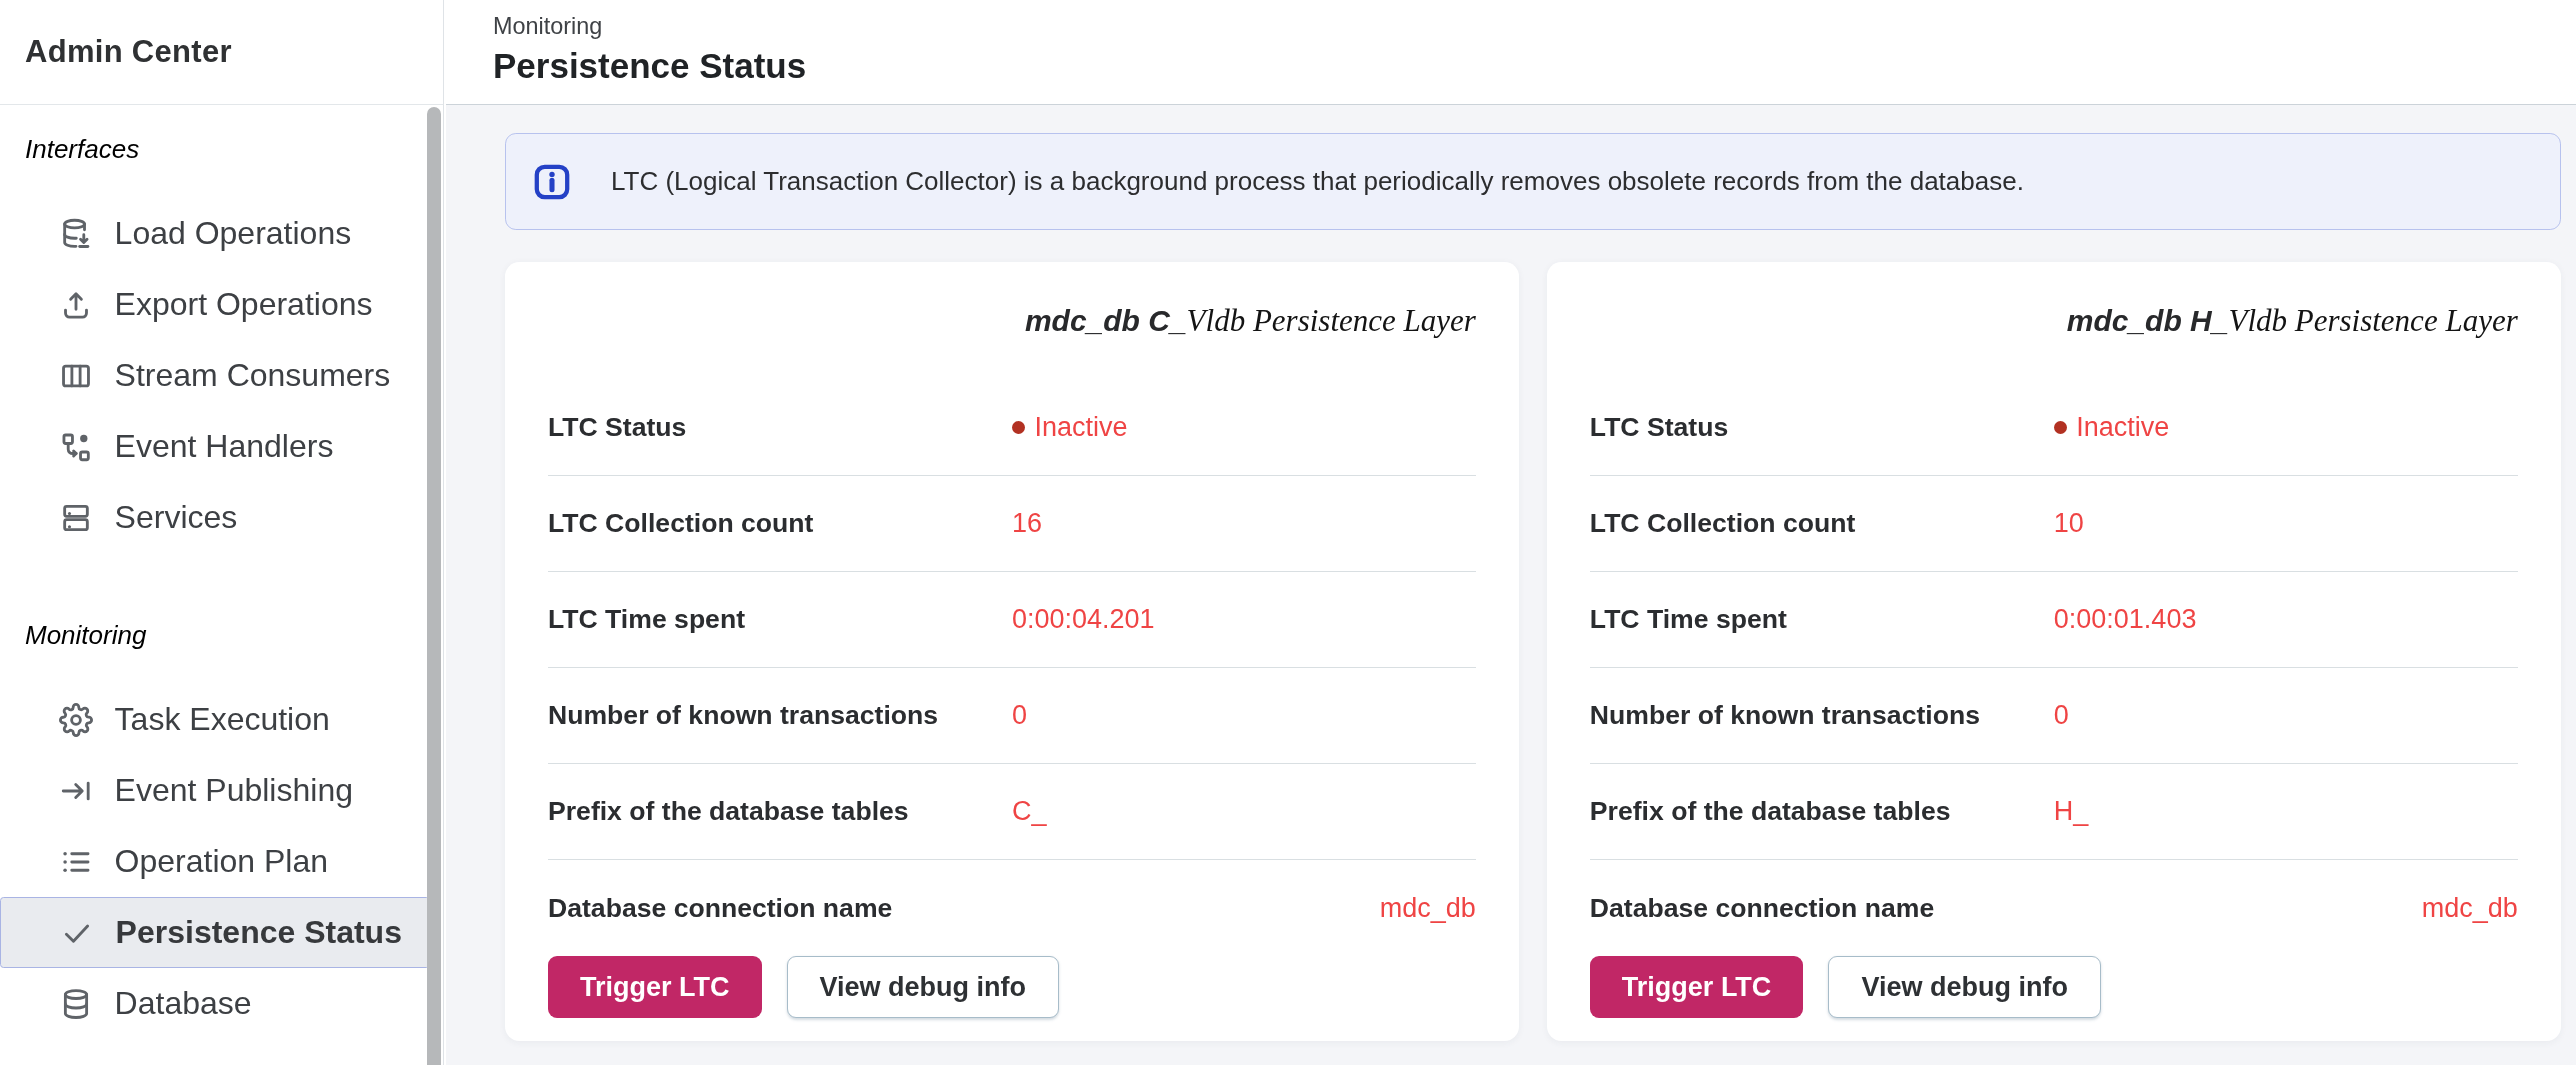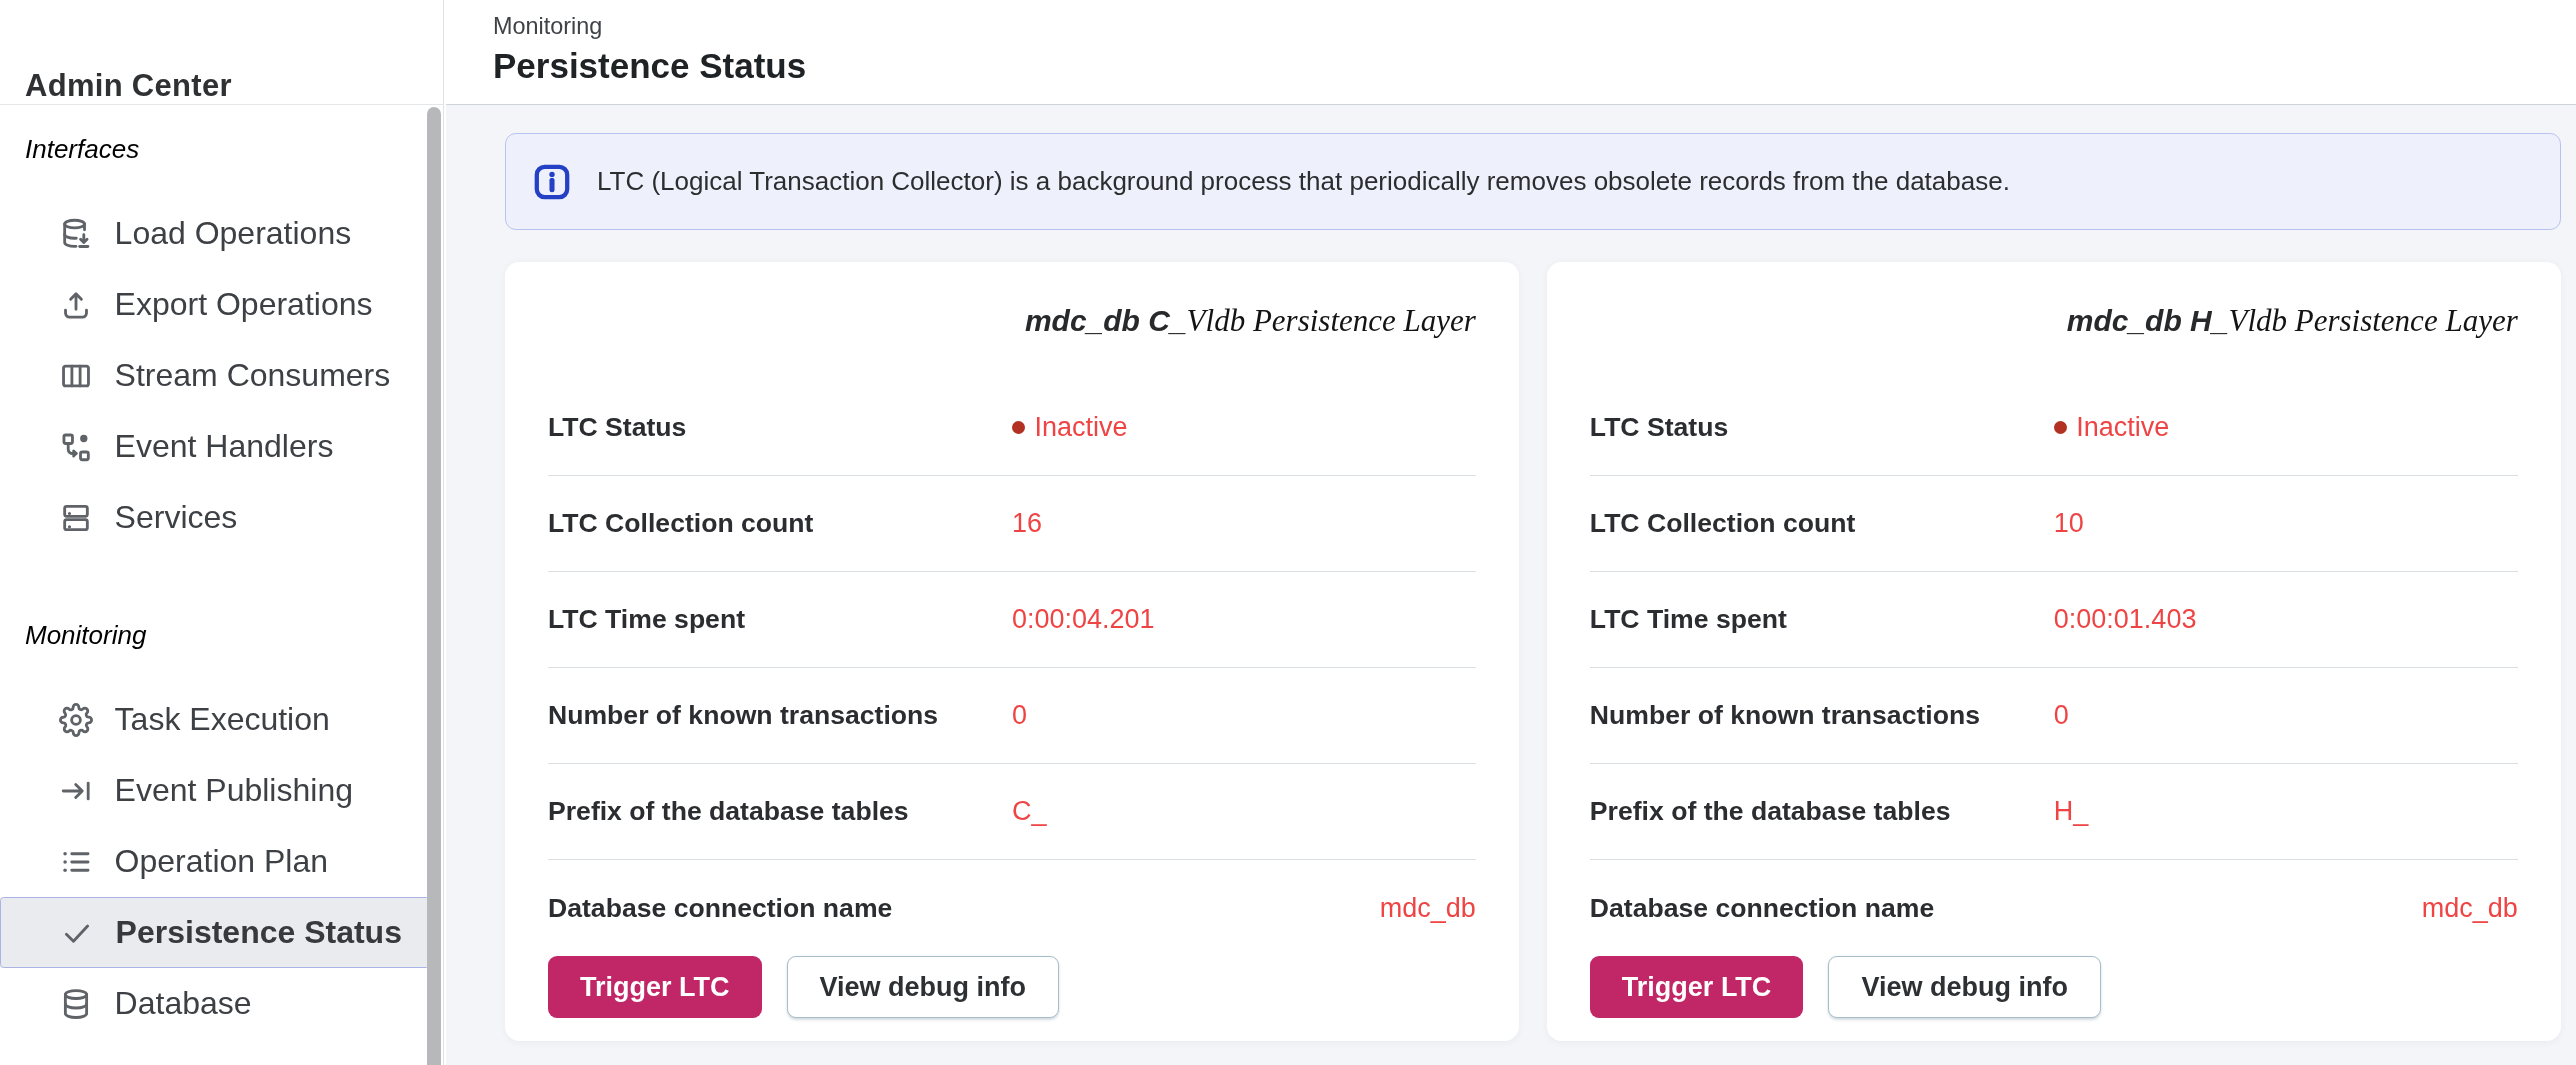--- a/index.html
+++ b/index.html
@@ -3,21 +3,21 @@
 <meta charset="utf-8">
 <style>
   * { margin:0; padding:0; box-sizing:border-box; }
   html,body { width:2576px; height:1065px; overflow:hidden; background:#fff;
     font-family:"Liberation Sans", sans-serif; }
 
   
   .sidebar { position:absolute; left:0; top:0; width:444px; height:1065px;
     background:#fff; border-right:1.8px solid #dfe3e7; }
   .sidebar-header { height:105px; border-bottom:1.8px solid #e3e7ea;
-    display:flex; align-items:flex-end; padding-left:25px; }
+    display:flex; align-items:center; padding-left:25px; }
   .admin-title { font-size:31px; font-weight:bold; color:#2f3133; letter-spacing:0.3px; }
   .nav { padding-top:31px; }
   .section + .section { margin-top:69px; }
   .section-label { padding-left:25px; font-size:26px; color:#000000;
     height:26px; line-height:26px; margin-bottom:36px;font-style:italic; }
   .nav-item { height:71px; display:flex; align-items:center; gap:21.6px;
     padding-left:59px; cursor:pointer; color:#3d4044; }
   .nav-icon { width:34px; height:34px; color:#5f6368; flex:0 0 34px; }
   .nav-icon svg { width:34px; height:34px; display:block; }
   .nav-label { font-size:32px; }
@@ -30,21 +30,21 @@
   
   .content { position:absolute; left:446px; top:0; right:0; height:1065px; }
   .content-header { height:105px; background:#fff; border-bottom:1.8px solid #ccd3d9;
     padding:12.6px 0 0 47px; }
   .breadcrumb { font-size:23.4px; color:#3f4246; }
   .page-title { font-size:35px; font-weight:bold; color:#202326; margin-top:6.3px; }
   .main { height:960px; background:var(--content-bg); padding:28px 15.3px 0 59px; }
 
   .banner { height:97px; border-radius:10.8px; background:var(--banner-bg);
     border:1.8px solid var(--banner-border); display:flex; align-items:center;
-    padding:0 27px; gap:26px; }
+    padding:0 27px; gap:40px; }
   .info-icon { width:38px; height:38px; color:var(--info); flex:0 0 38px; }
   .info-icon svg { width:38px; height:38px; display:block; }
   .banner-text { font-size:26px; color:#2c2d2f; }
 
   .cards { display:flex; gap:28px; margin-top:32px; }
   .card { flex:1; background:#fff; border-radius:14.4px; padding:41px 43px 23.4px;
     box-shadow:0 1.8px 7.2px rgba(40,50,70,.05); }
   .card-head { display:flex; justify-content:flex-end; align-items:baseline;font-style:italic; }
   .card-title { font-size:30px; font-weight:bold; color:#28292b; }
   .card-subtitle { font-family:"Liberation Serif", serif; font-size:31px; color:#141414; }

